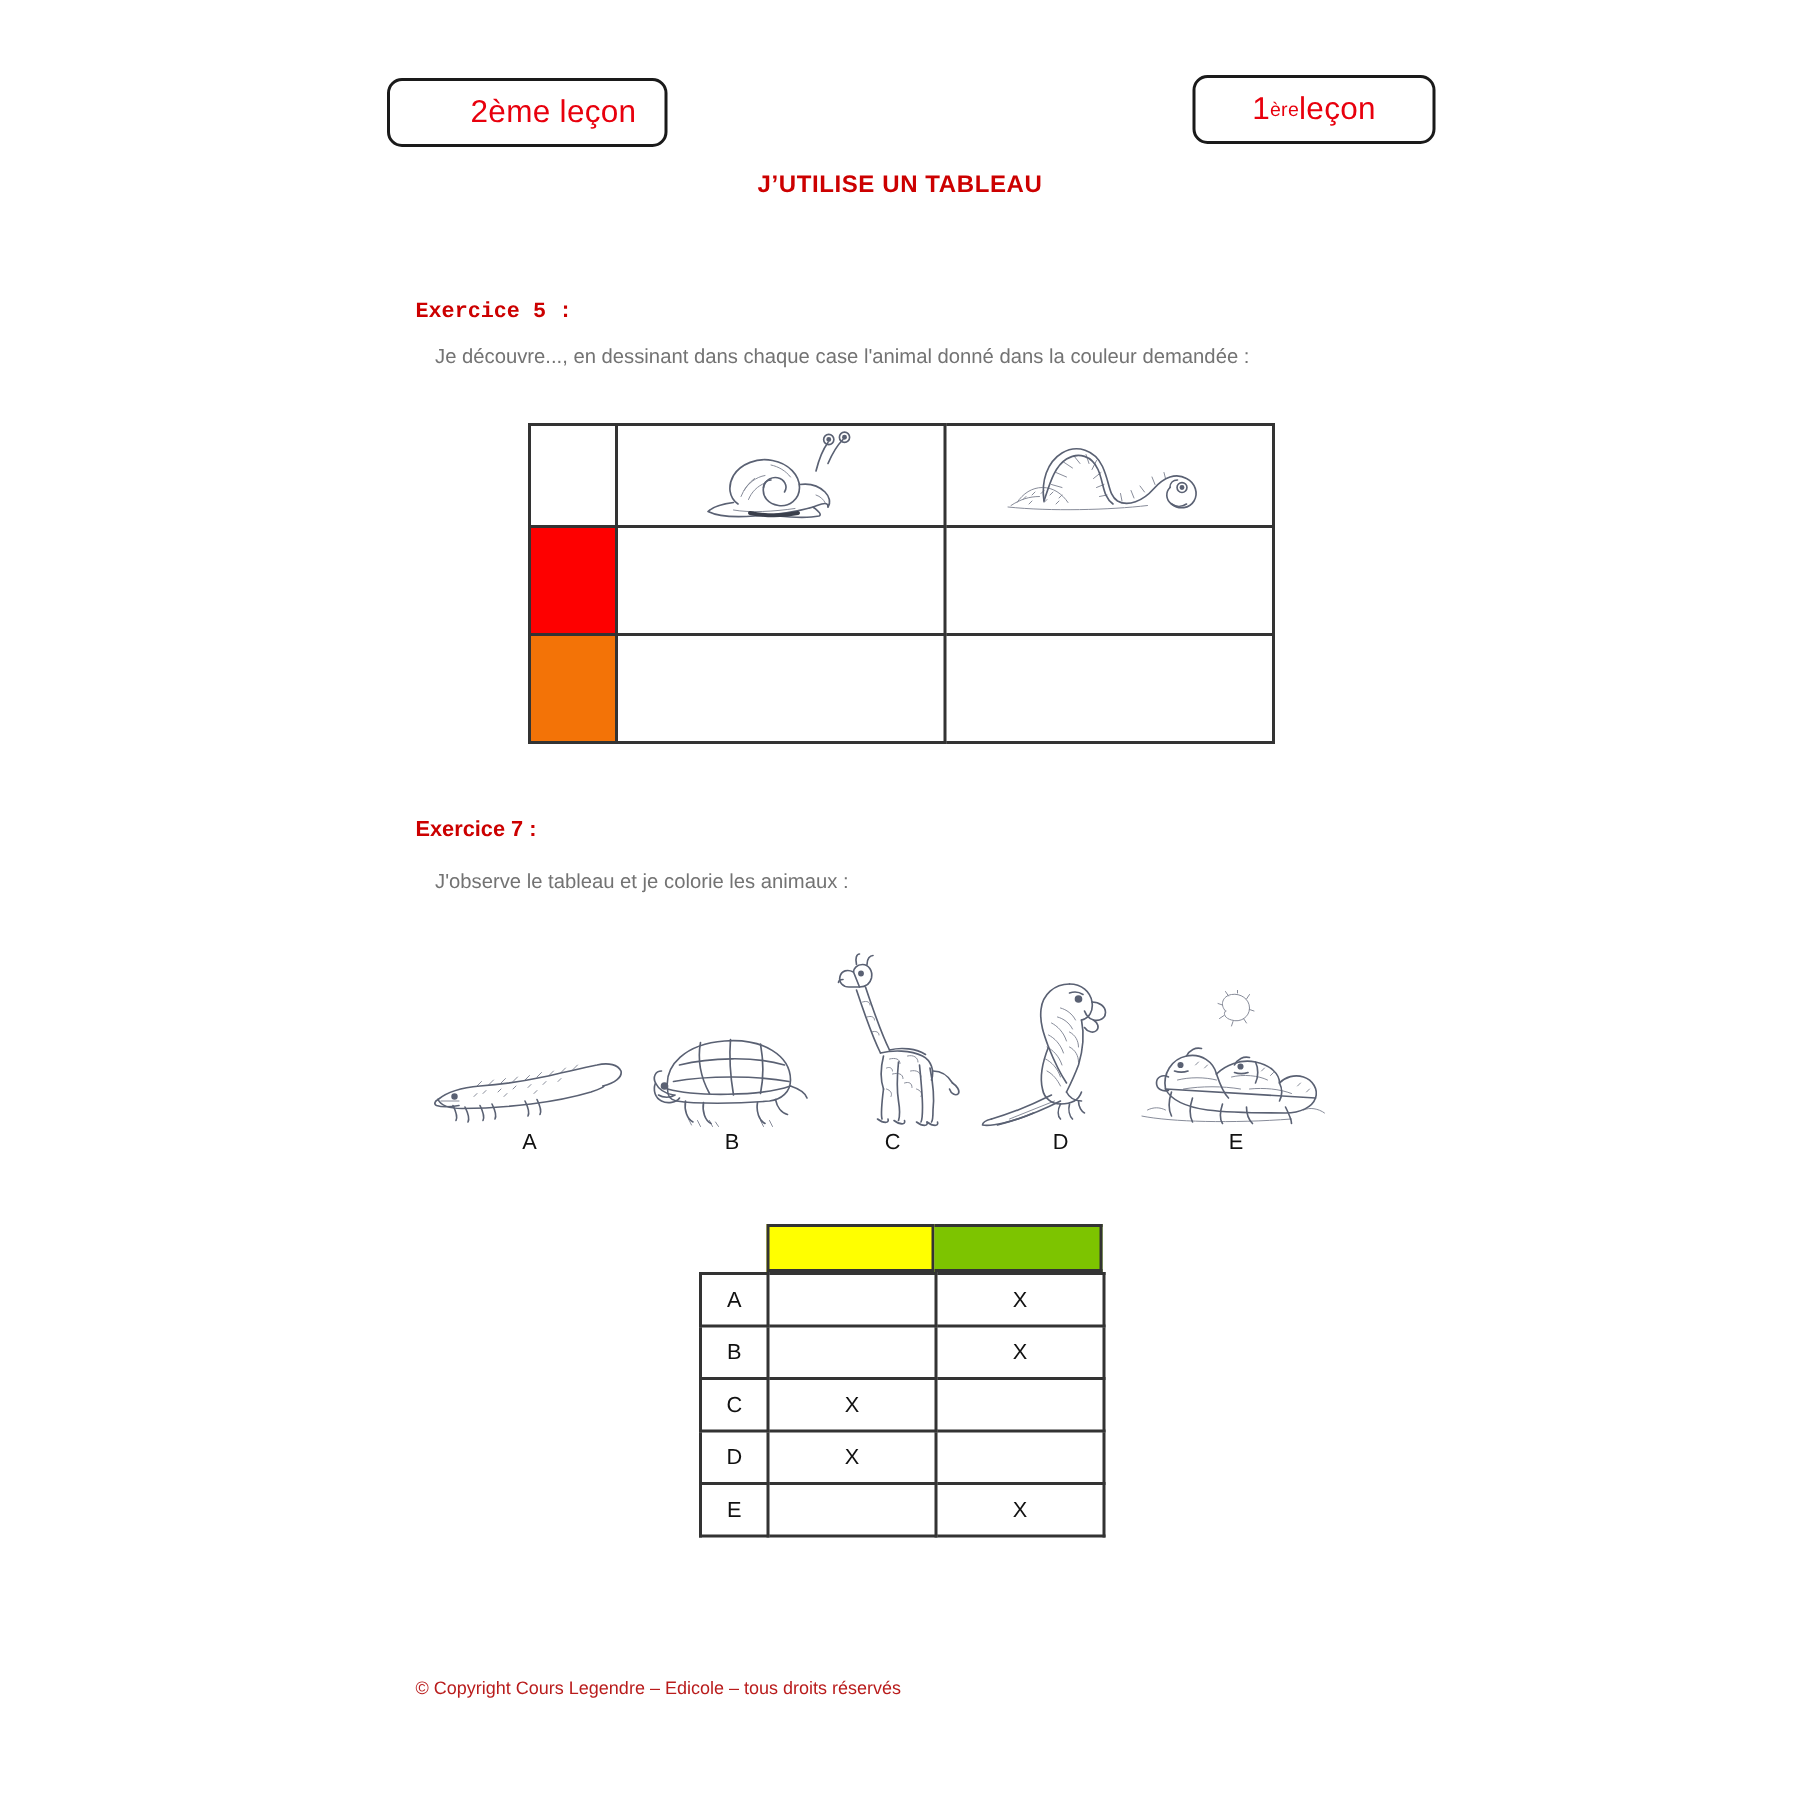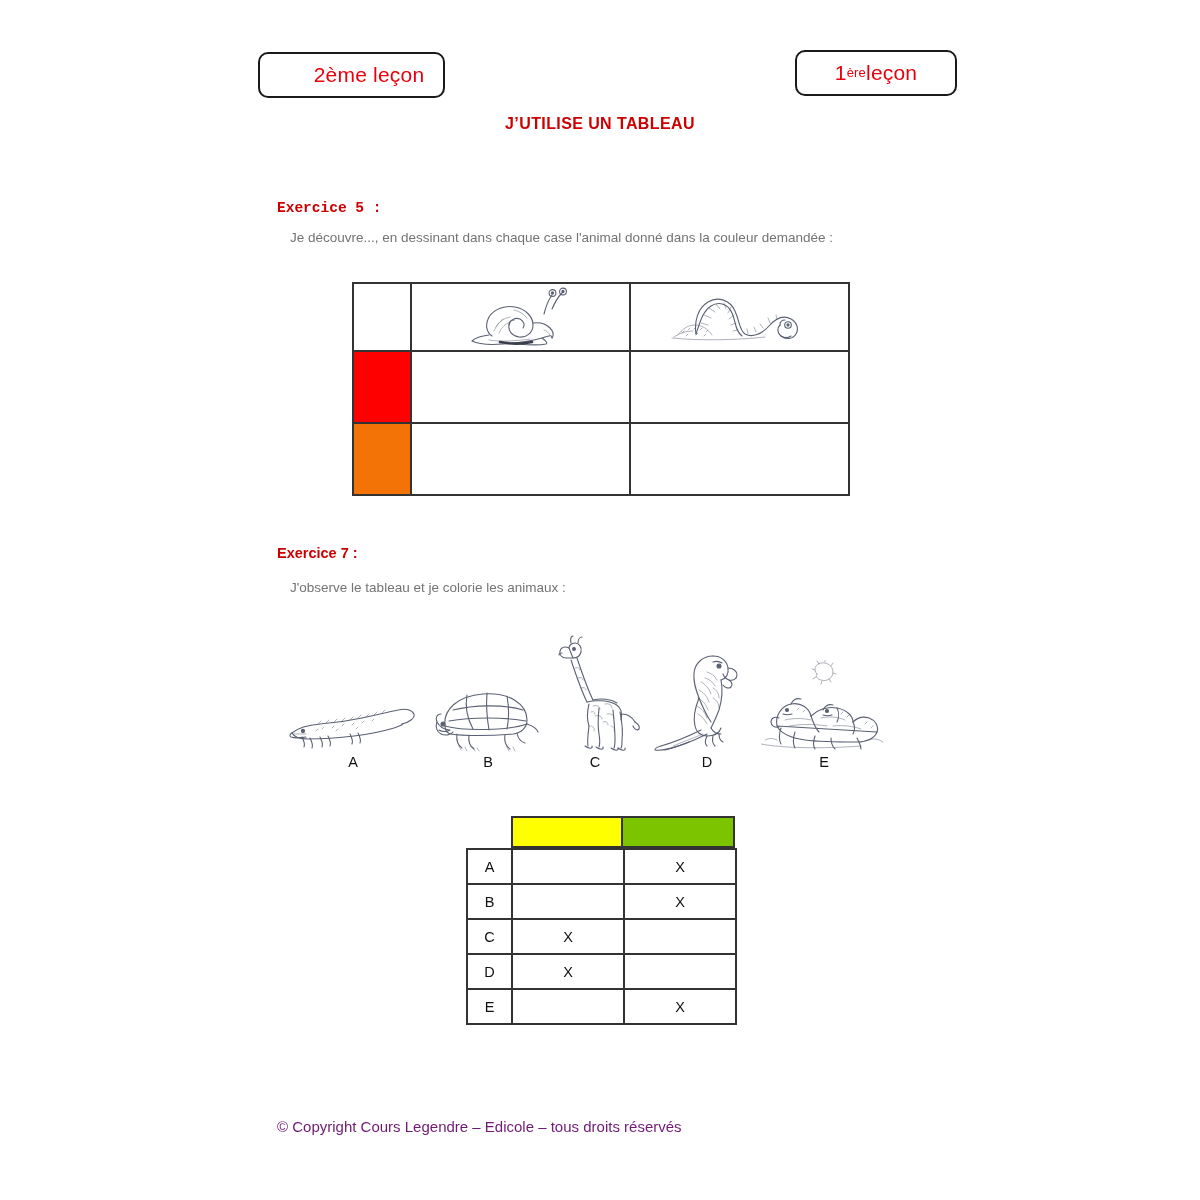--- a/index.html
+++ b/index.html
@@ -147,22 +147,22 @@
     padding: 0;
   }
   .ex6-col-letter { width: 45px; }
   .ex6-col-mark   { width: 112px; }
 
   
   #footer {
     position: absolute;
     left: 277px;
     top: 1118px;
-    font-size: 15px;
-    color: #701a75;
+    font-size: 12px;
+    color: #b91c1c;
   }
 
   .sketch {
     stroke: #5a6173;
     fill: none;
     stroke-width: 1.1;
     stroke-linecap: round;
     stroke-linejoin: round;
   }
   .sketch-thin { stroke-width: .65; opacity: .75; }

